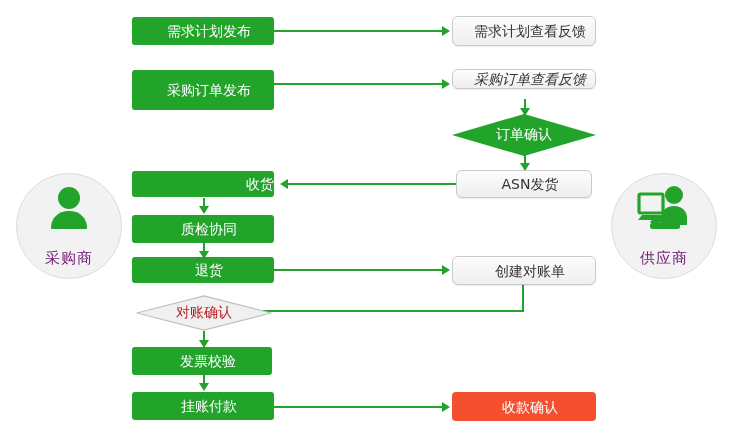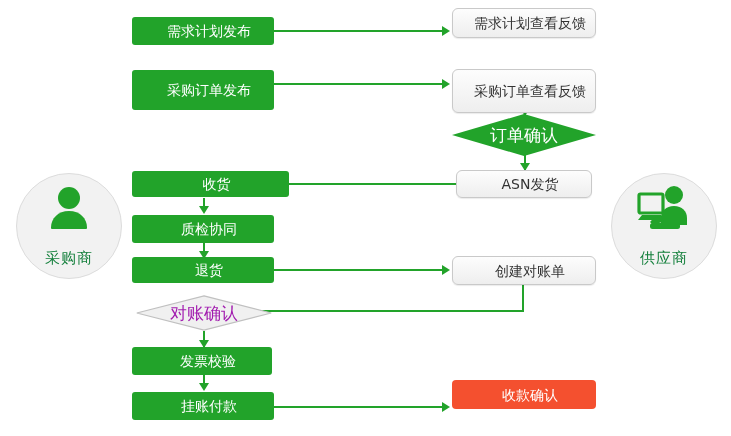--- a/index.html
+++ b/index.html
@@ -47,38 +47,38 @@
     color:#ffffff;
     border-radius:4px;
   }
 
   
   .dia{position:absolute;}
   .dia .shape{position:absolute;inset:0;}
   .dia .txt{
     position:absolute;inset:0;
     display:flex;align-items:center;justify-content:center;
-    font-size:17px;white-space:nowrap;text-align:right;
+    font-size:14px;white-space:nowrap;text-align:right;
   }
   .dia.green .txt{color:#ffffff;}
-  .dia.white .txt{color:#a21caf;}
+  .dia.white .txt{color:#b91c1c;}
 
   
   .actor{
     position:absolute;
     width:106px;height:106px;
     border-radius:50%;
     background:#f2f2f2;
     border:1px solid #dcdcdc;
     display:flex;flex-direction:column;
     align-items:center;justify-content:center;
     box-sizing:border-box;
   }
   .actor .ic{width:54px;height:48px;display:block;}
-  .actor .lbl{font-size:15px;color:#15803d;margin-top:16px;letter-spacing:1px;}
+  .actor .lbl{font-size:15px;color:#701a75;margin-top:16px;letter-spacing:1px;}
 </style>
 </head>
 <body>
 
 <div id="canvas">
 
   <div class="ln h" style="left:272px;top:30px;width:172px;"></div>
   <div class="arw r" style="left:442px;top:26px;"></div>
 
   <div class="ln h" style="left:272px;top:83px;width:172px;"></div>
@@ -112,44 +112,44 @@
   <div class="ln v" style="left:203px;top:375px;height:14px;"></div>
   <div class="arw d" style="left:199px;top:383px;"></div>
 
   <div class="ln h" style="left:272px;top:406px;width:172px;"></div>
   <div class="arw r" style="left:442px;top:402px;"></div>
 
   <div class="node green" style="left:132px;top:17px;width:142px;height:28px;">
     <span>需求计划发布</span>
   </div>
 
-  <div class="node plain" style="left:452px;top:8px;width:144px;height:30px;">
+  <div class="node plain" style="left:452px;top:16px;width:144px;height:30px;">
     <span>需求计划查看反馈</span>
   </div>
 
   <div class="node green" style="left:132px;top:70px;width:142px;height:40px;">
     <span>采购订单发布</span>
   </div>
 
-  <div class="node plain" style="left:452px;top:69px;width:144px;height:44px;">
+  <div class="node plain" style="left:452px;top:69px;width:144px;height:20px;font-style:italic;">
     <span>采购订单查看反馈</span>
   </div>
 
   <div class="dia green" style="left:452px;top:114px;width:144px;height:42px;">
     <svg class="shape" viewBox="0 0 144 42" preserveAspectRatio="none">
       <polygon points="72,0 144,21 72,42 0,21" fill="#22A32A"></polygon>
     </svg>
     <div class="txt">订单确认</div>
   </div>
 
   <div class="node plain" style="left:456px;top:170px;width:136px;height:28px;">
     <span>ASN发货</span>
   </div>
 
-  <div class="node green" style="left:132px;top:171px;width:157px;height:26px;">
+  <div class="node green" style="left:132px;top:171px;width:142px;height:26px;justify-content:flex-end;">
     <span>收货</span>
   </div>
 
   <div class="node green" style="left:132px;top:257px;width:142px;height:26px;">
     <span>退货</span>
   </div>
 
   <div class="node green" style="left:132px;top:215px;width:142px;height:28px;">
     <span>质检协同</span>
   </div>
@@ -166,21 +166,21 @@
   </div>
 
   <div class="node green" style="left:132px;top:347px;width:140px;height:28px;">
     <span>发票校验</span>
   </div>
 
   <div class="node green" style="left:132px;top:392px;width:142px;height:28px;">
     <span>挂账付款</span>
   </div>
 
-  <div class="node red" style="left:452px;top:380px;width:144px;height:29px;">
+  <div class="node red" style="left:452px;top:392px;width:144px;height:29px;">
     <span>收款确认</span>
   </div>
 
   <div class="actor" style="left:16px;top:173px;">
     <svg class="ic" viewBox="0 0 54 48">
       <circle cx="27" cy="13" r="11" fill="#22A32A"></circle>
       <path d="M27 26c-11 0-18 7.5-18 16.5 0 1 .4 1.5 1.3 1.5h33.4c.9 0 1.3-.5 1.3-1.5C45 33.5 38 26 27 26z" fill="#22A32A"></path>
     </svg>
     <span class="lbl">采购商</span>
   </div>

